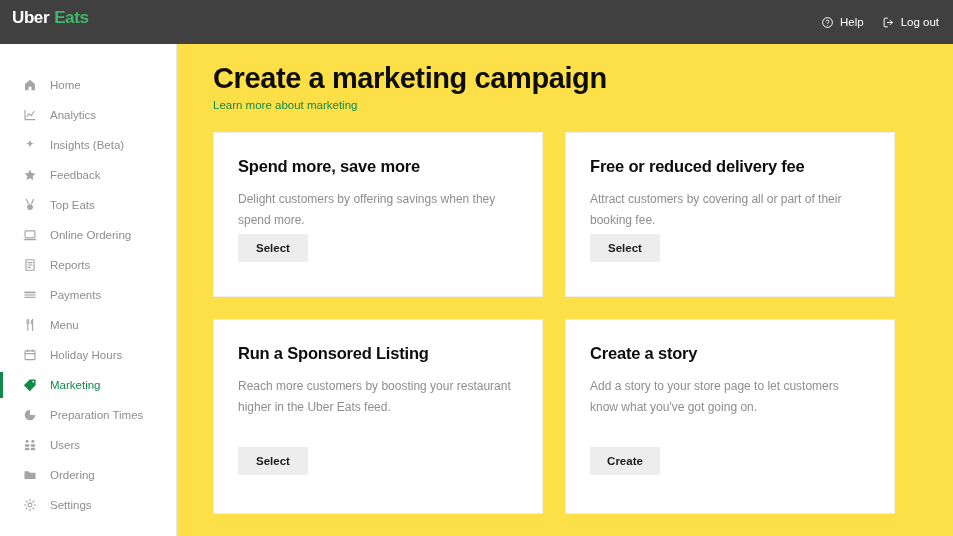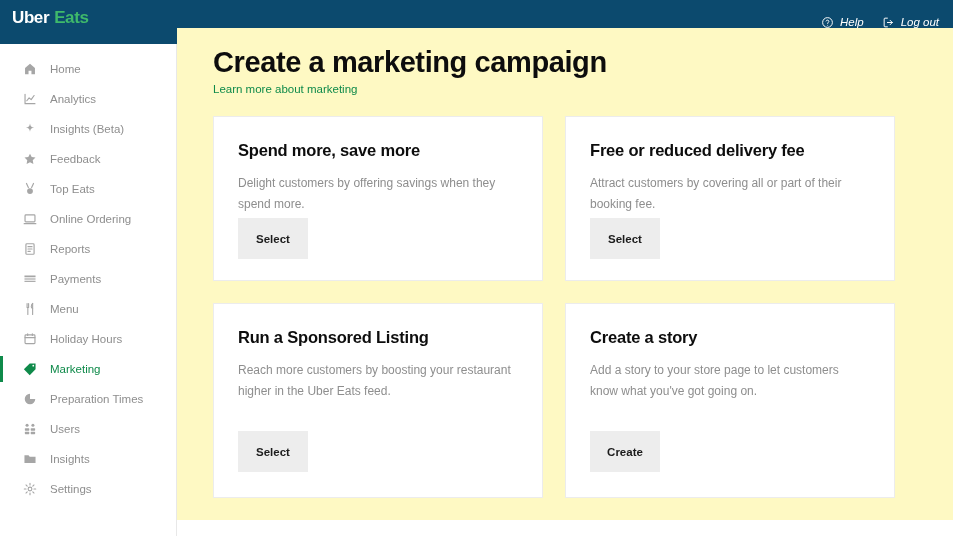--- a/index.html
+++ b/index.html
@@ -8,51 +8,51 @@
     font-family: "Liberation Sans", sans-serif;
     background: #ffffff;
     overflow: hidden;
   }
   #app { position: relative; width: 953px; height: 536px; }
 
   
   .topbar {
     position: absolute; top: 0; left: 0;
     width: 953px; height: 44px;
-    background: #0c4a6e;
+    background: #404040;
     display: flex; align-items: center;
     padding: 0 14px 0 12px;
   }
   .brand { display: flex; flex-direction: column; justify-content: center; line-height: 1; }
   .brand-row { display: flex; align-items: baseline; gap: 5px; }
   .brand-uber {
     color: #ffffff; font-size: 17px; font-weight: bold; letter-spacing: -0.4px;
   }
   .brand-eats {
     color: #3fb96b; font-size: 17px; font-weight: bold; letter-spacing: -0.4px; margin-top: 18px;
   }
   .brand-sub {
     color: #ffffff; font-size: 8px; font-weight: bold; margin-top: 19px; letter-spacing: 0px;
   }
   .topbar-right {
-    margin-left: auto; display: flex; align-items: center; gap: 18px; font-style: italic;
+    margin-left: auto; display: flex; align-items: center; gap: 18px;
   }
   .tb-item {
     display: flex; align-items: center; gap: 6px;
     color: #ffffff; font-size: 11.5px; cursor: pointer;
   }
   .tb-item svg { display: block; }
 
   
   .sidebar {
     position: absolute; top: 44px; left: 0;
     width: 177px; height: 492px;
     background: #ffffff;
     border-right: 1px solid #e8e8e8;
-    padding-top: 10px;
+    padding-top: 26px;
   }
   .nav-item {
     position: relative;
     display: flex; align-items: center;
     height: 30px;
     padding-left: 22px;
     gap: 13px;
     cursor: pointer;
   }
   .nav-icon {
@@ -65,23 +65,23 @@
     font-size: 11.5px; color: #8e8e8e; white-space: nowrap;
   }
   .nav-item.active .nav-label { color: #0f8a4a; }
   .nav-item.active::before {
     content: ""; position: absolute; left: 0; top: 2px;
     width: 3px; height: 26px; background: #0f8a4a;
   }
 
   
   .main {
-    position: absolute; top: 28px; left: 177px;
+    position: absolute; top: 44px; left: 177px;
     width: 776px; height: 492px;
-    background: #fef9c3;
+    background: #fde047;
     padding: 18px 0 0 36px;
   }
   .page-title {
     font-size: 29px; font-weight: bold; color: #0d0d0d;
     letter-spacing: -0.4px; line-height: 1.15;
   }
   .learn-link {
     display: inline-block; 
     font-size: 11.5px; color: #0f8a4a; text-decoration: none; cursor: pointer;
   }
@@ -105,21 +105,21 @@
     letter-spacing: -0.2px;
   }
   .card-desc {
     margin-top: 13px;
     font-size: 12px; color: #8e8e8e; line-height: 1.72;
     max-width: 275px;
   }
   .card-btn {
     position: absolute; left: 24px;
     display: inline-flex; align-items: center; justify-content: center;
-    min-width: 70px; height: 41px;
+    min-width: 70px; height: 28px;
     padding: 14px 16px;
     background: #ededed; border: none;
     font-family: "Liberation Sans", sans-serif;
     font-size: 11.5px; font-weight: bold; color: #1c1c1c;
     cursor: pointer;
   }
   .card.row1 .card-btn { top: 101px; }
   .card.row2 .card-btn { top: 127px; }
 </style>
 </head>
@@ -294,21 +294,21 @@
       </span>
       <span class="nav-label">Users</span>
     </div>
 
     <div class="nav-item">
       <span class="nav-icon">
         <svg width="14" height="14" viewBox="0 0 24 24" fill="#a6a6a6">
           <path d="M2.5 5.5h7l2 2.5h10v11h-19z"></path>
         </svg>
       </span>
-      <span class="nav-label">Insights</span>
+      <span class="nav-label">Ordering</span>
     </div>
 
     <div class="nav-item">
       <span class="nav-icon">
         <svg width="14" height="14" viewBox="0 0 24 24" fill="none" stroke="#a6a6a6" stroke-width="1.9">
           <circle cx="12" cy="12" r="3.2"></circle>
           <path d="M12 2.2v3M12 18.8v3M2.2 12h3M18.8 12h3M5.1 5.1l2.1 2.1M16.8 16.8l2.1 2.1M18.9 5.1l-2.1 2.1M7.2 16.8l-2.1 2.1" stroke-linecap="round"></path>
         </svg>
       </span>
       <span class="nav-label">Settings</span>

